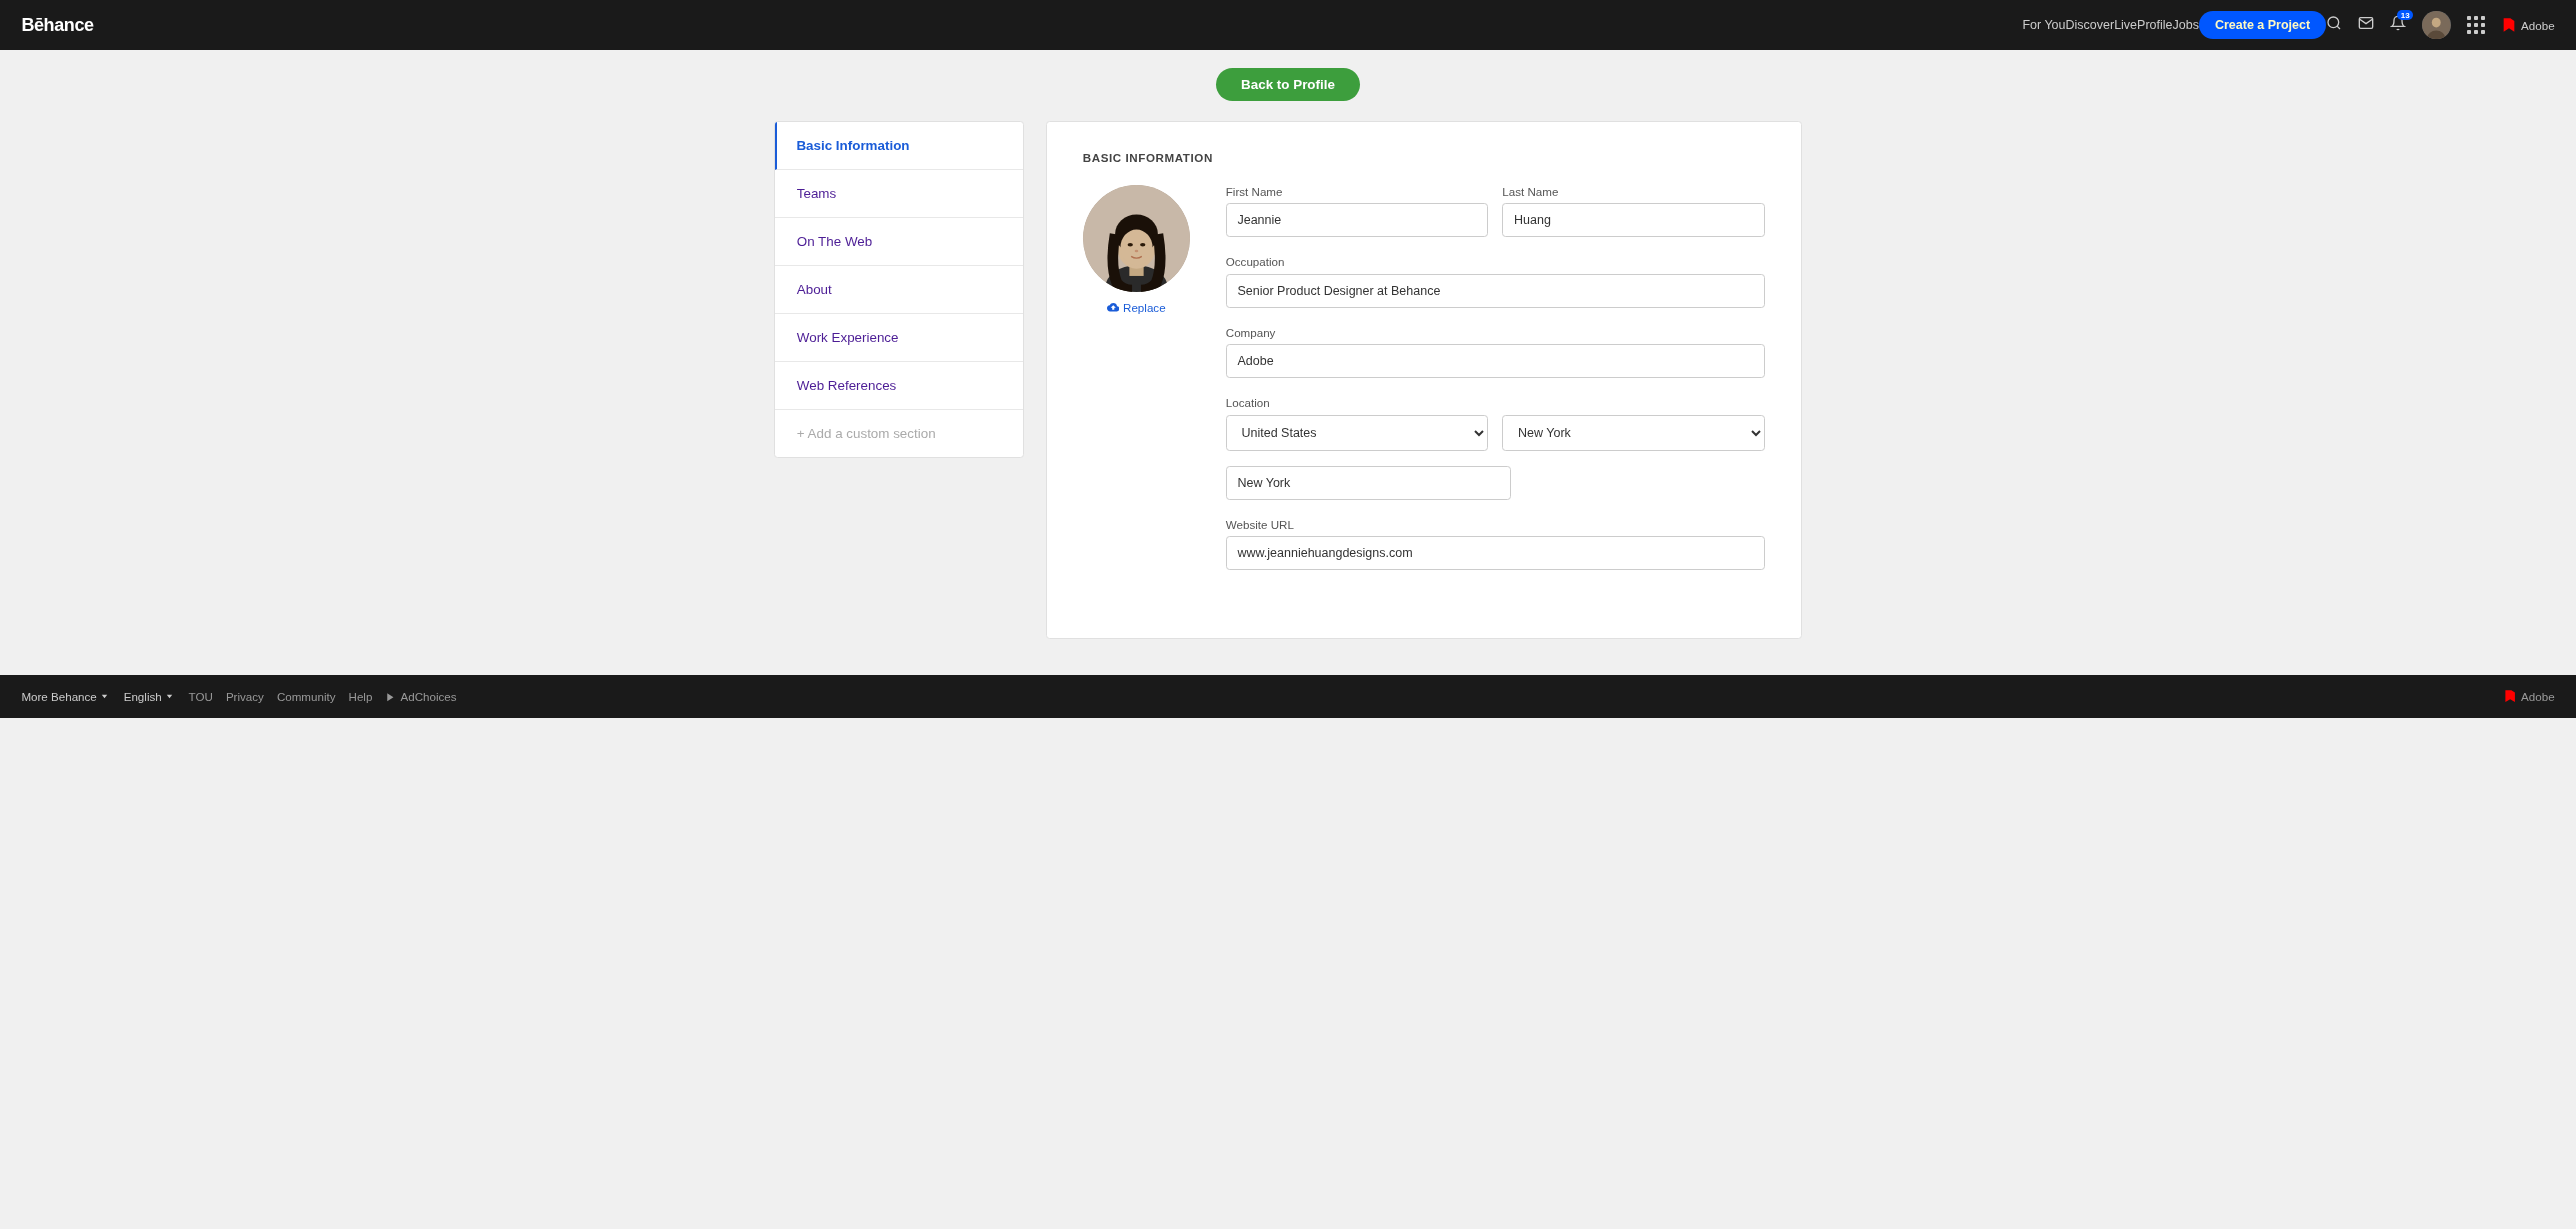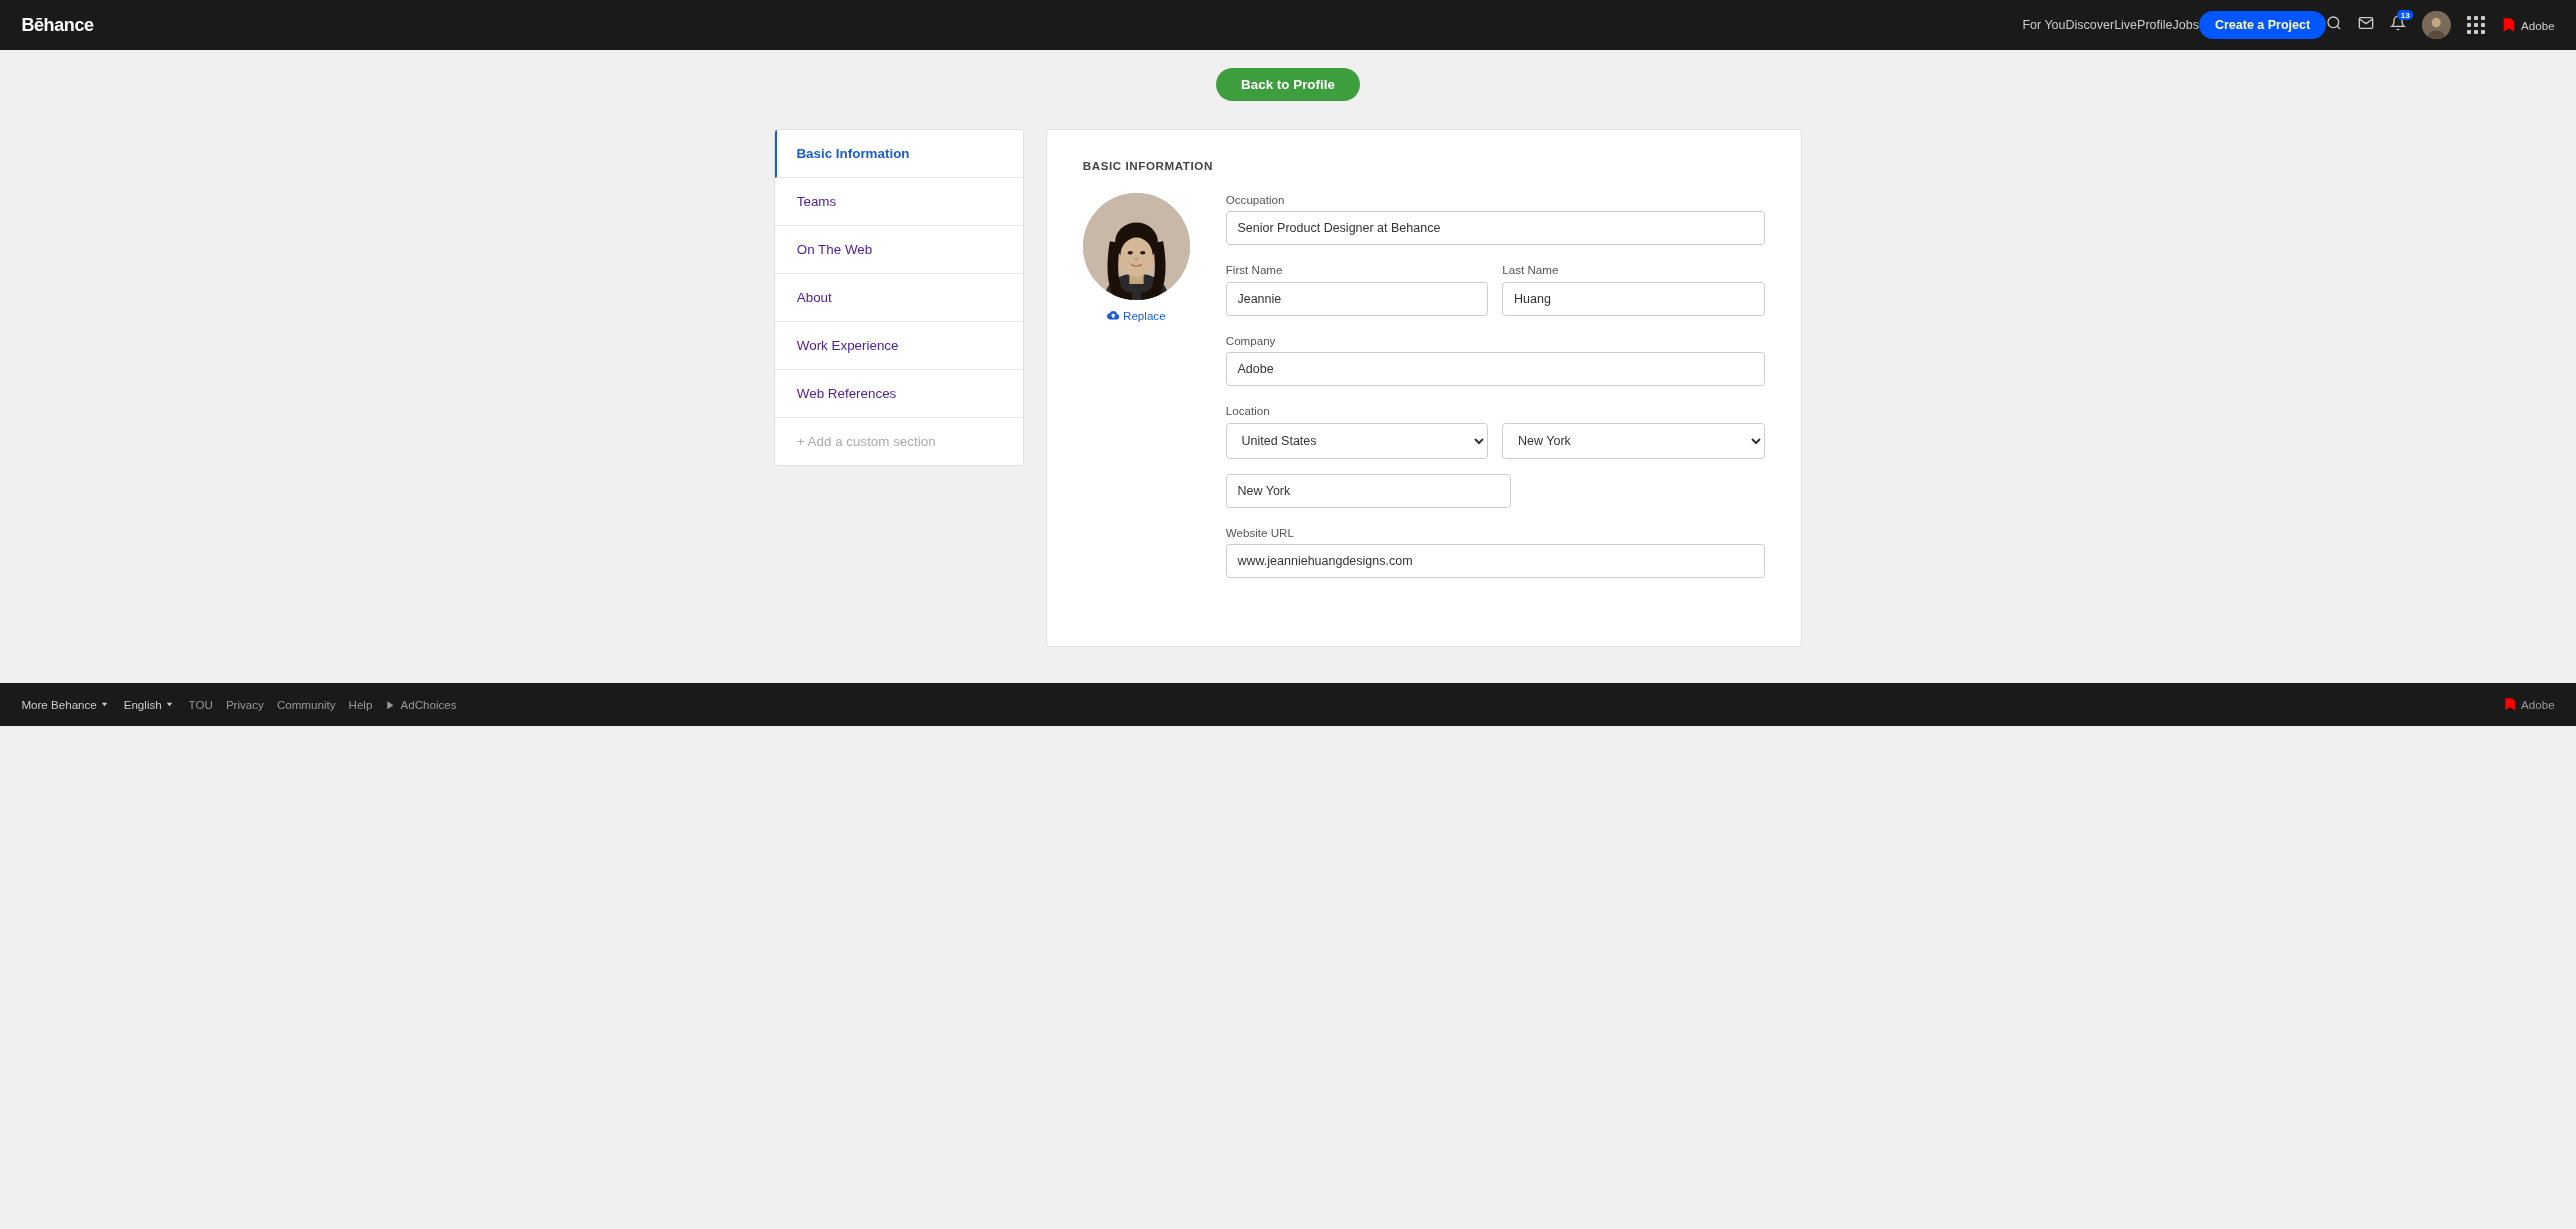--- a/index.html
+++ b/index.html
@@ -106,21 +106,21 @@
       padding: 9px 25px;
       font-size: 13.4px;
       font-weight: 600;
       cursor: pointer;
     }
 
     
     .main-content {
       display: flex;
       max-width: 1070px;
-      margin: 10px auto;
+      margin: 2px auto;
       gap: 21.4px;
       padding: 0 21.4px;
     }
 
     
     .sidebar {
       width: 250px;
       flex-shrink: 0;
       background: #fff;
       border-radius: 3.6px;
@@ -373,33 +373,33 @@
               <path d="M19.35 10.04A7.49 7.49 0 0 0 12 4C9.11 4 6.6 5.64 5.35 8.04A5.994 5.994 0 0 0 0 14c0 3.31 2.69 6 6 6h13c2.76 0 5-2.24 5-5 0-2.64-2.05-4.78-4.65-4.96zM14 13v4h-4v-4H7l5-5 5 5h-3z"></path>
             </svg>
           <span>Replace</span>
         </div>
       </div>
 
       <div class="form-fields">
 
         <div class="form-row">
           <div class="form-group">
+            <label>First Name</label>
+            <input type="text" value="Jeannie" style="">
+          </div>
+          <div class="form-group">
+            <label>Last Name</label>
+            <input type="text" value="Huang" style="">
+          </div>
+        </div>
+
+        <div class="form-row">
+          <div class="form-group">
             <label>Occupation</label>
             <input type="text" value="Senior Product Designer at Behance" style="">
-          </div>
-        </div>
-
-        <div class="form-row">
-          <div class="form-group">
-            <label>First Name</label>
-            <input type="text" value="Jeannie" style="">
-          </div>
-          <div class="form-group">
-            <label>Last Name</label>
-            <input type="text" value="Huang" style="">
           </div>
         </div>
 
         <div class="form-row">
           <div class="form-group">
             <label>Company</label>
             <input type="text" value="Adobe" style="">
           </div>
         </div>
 

